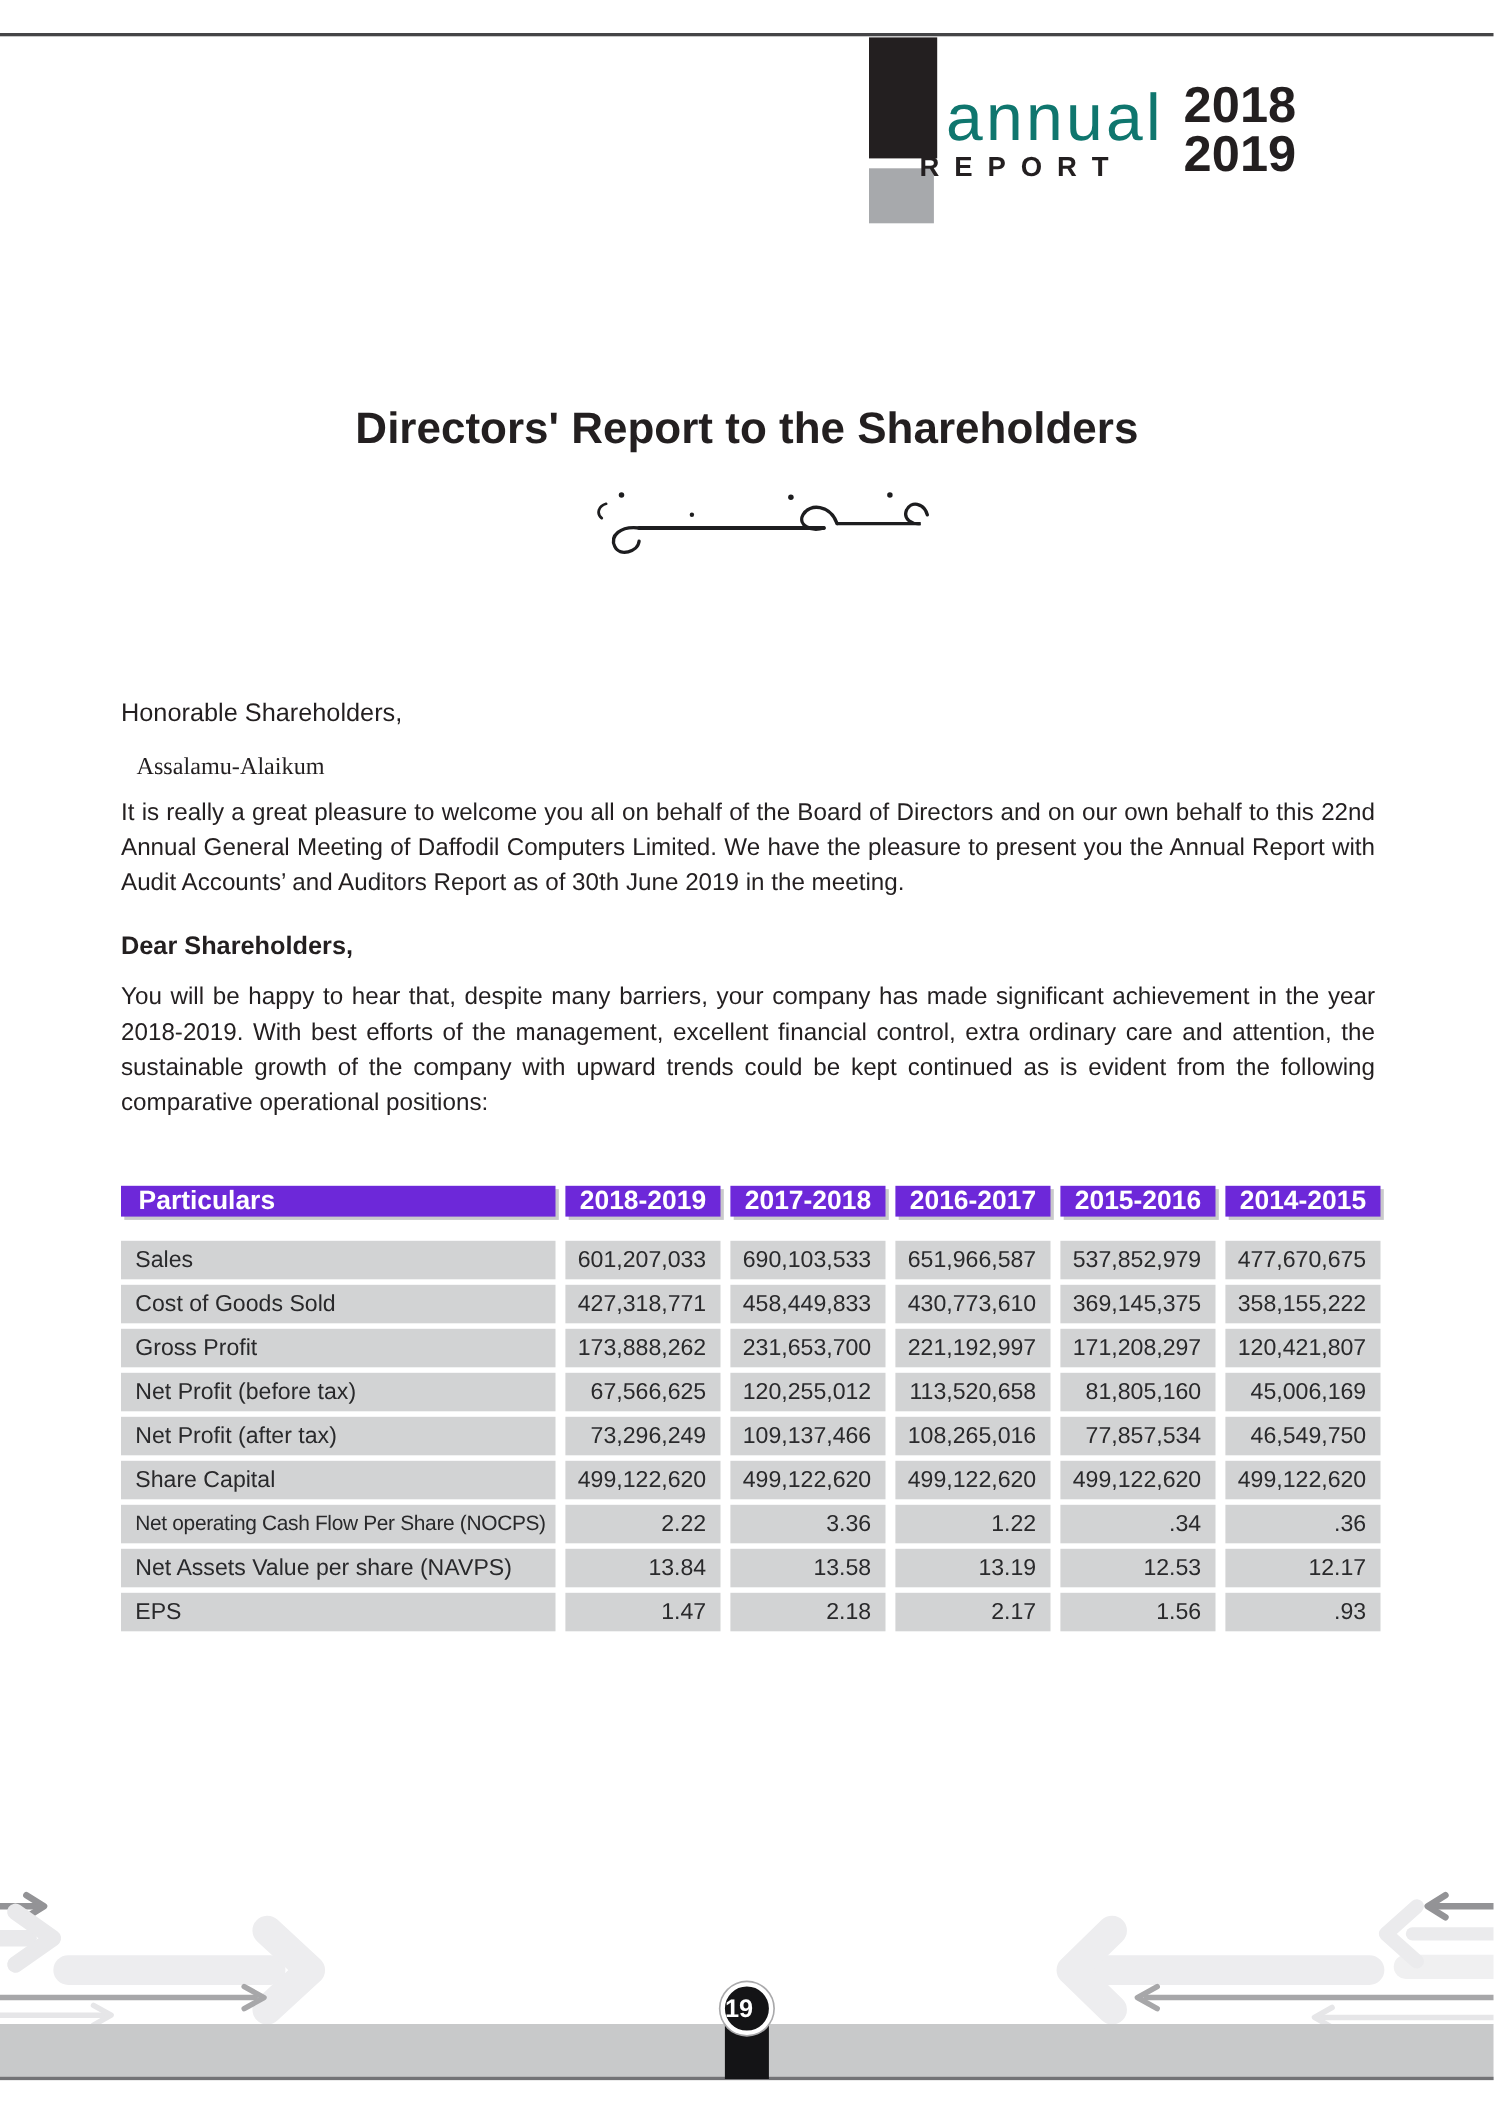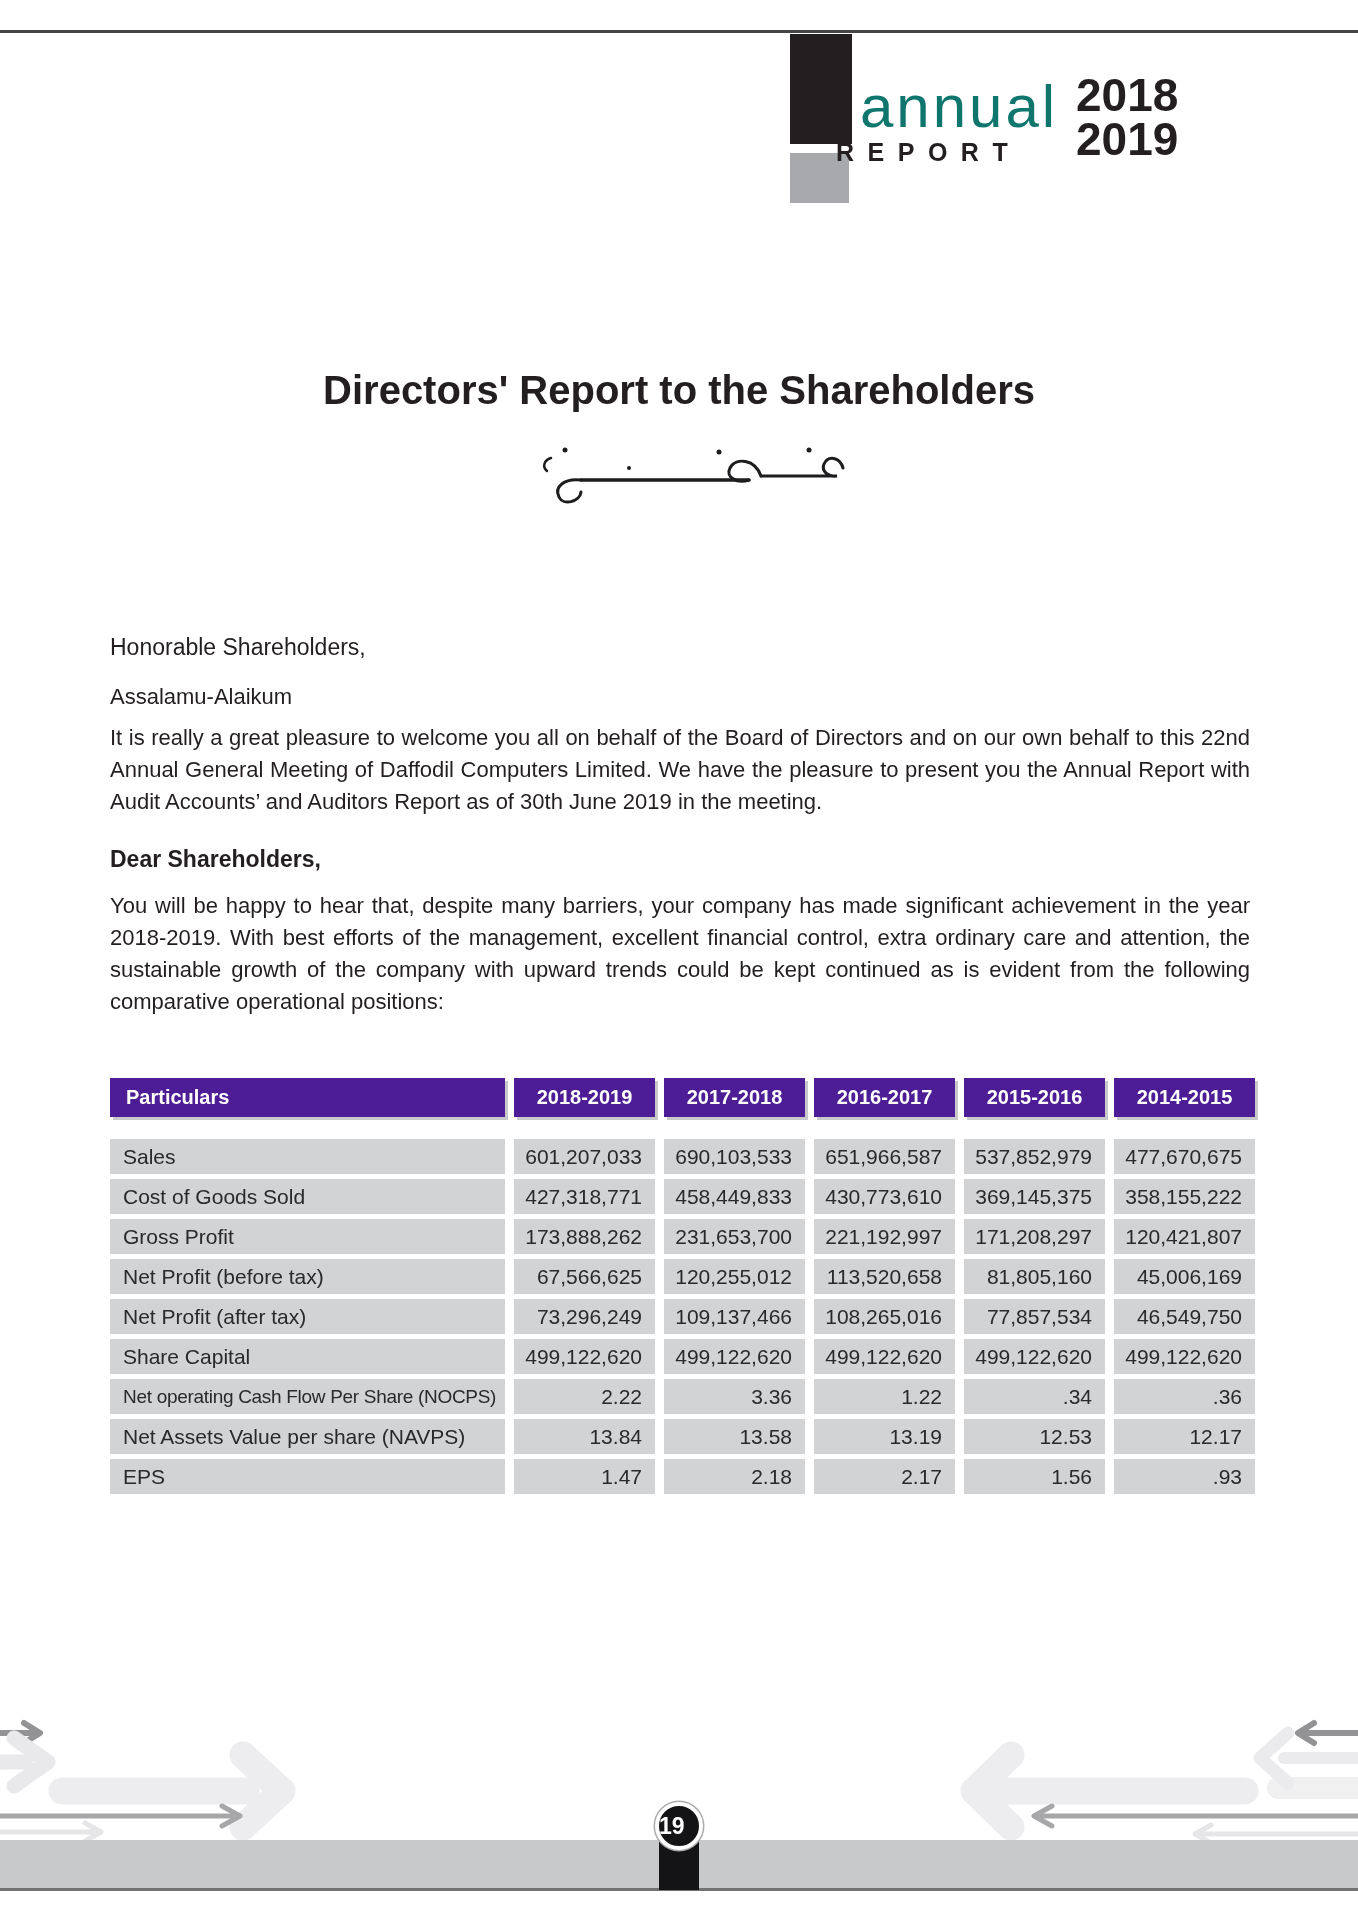--- a/index.html
+++ b/index.html
@@ -20,31 +20,31 @@
   .logo-annual{position:absolute;left:860px;top:72px;font-size:60px;font-weight:normal;letter-spacing:3px;color:#0f766e;}
   .logo-report{position:absolute;left:836px;top:138px;font-size:25px;font-weight:bold;letter-spacing:13.5px;color:#231f20;}
   .logo-years{position:absolute;left:1076px;top:74px;font-size:46px;font-weight:bold;line-height:0.95;color:#231f20;}
 
   
   .page-title{position:absolute;left:0;top:368px;width:1358px;text-align:center;font-size:40px;font-weight:bold;}
   .calligraphy{position:absolute;left:509px;top:438px;width:340px;height:70px;}
   .bismillah{position:absolute;left:0;top:516px;width:1358px;text-align:center;font-size:22px;}
 
   .honorable{position:absolute;left:110px;top:634px;font-size:23px;}
-  .assalamu{position:absolute;left:110px;top:684px;font-size:22px;}
+  .assalamu{position:absolute;left:124px;top:684px;font-size:22px;font-family:Liberation Serif, serif;}
   .para{position:absolute;left:110px;width:1140px;font-size:22px;line-height:32px;text-align:justify;}
   .para1{top:722px;}
   .dear{position:absolute;left:110px;top:846px;font-size:23px;font-weight:bold;}
   .para2{top:890px;}
 
   
   .fin-table{position:absolute;left:110px;top:1078px;width:1145px;}
   .tgrid{display:grid;grid-template-columns:395px 141px 141px 141px 141px 141px;column-gap:9px;}
   .thead .th{
-    height:39px;background:#4c1d95;color:#fff;font-weight:bold;font-size:20px;
+    height:28px;background:#6d28d9;color:#fff;font-weight:bold;font-size:24px;
     display:flex;align-items:center;box-shadow:3px 3px 0 #c9c9cb;
   }
   .th.label{padding-left:16px;}
   .th.year{justify-content:center;}
   .tbody{margin-top:22px;row-gap:5px;}
   .td{height:35px;background:#d2d3d4;display:flex;align-items:center;font-size:21px;color:#29292b;}
   .td.label{padding-left:13px;}
   .td.num{justify-content:flex-end;padding-right:13px;}
   .td.label.cond{font-size:19px;letter-spacing:-0.3px;}
 

